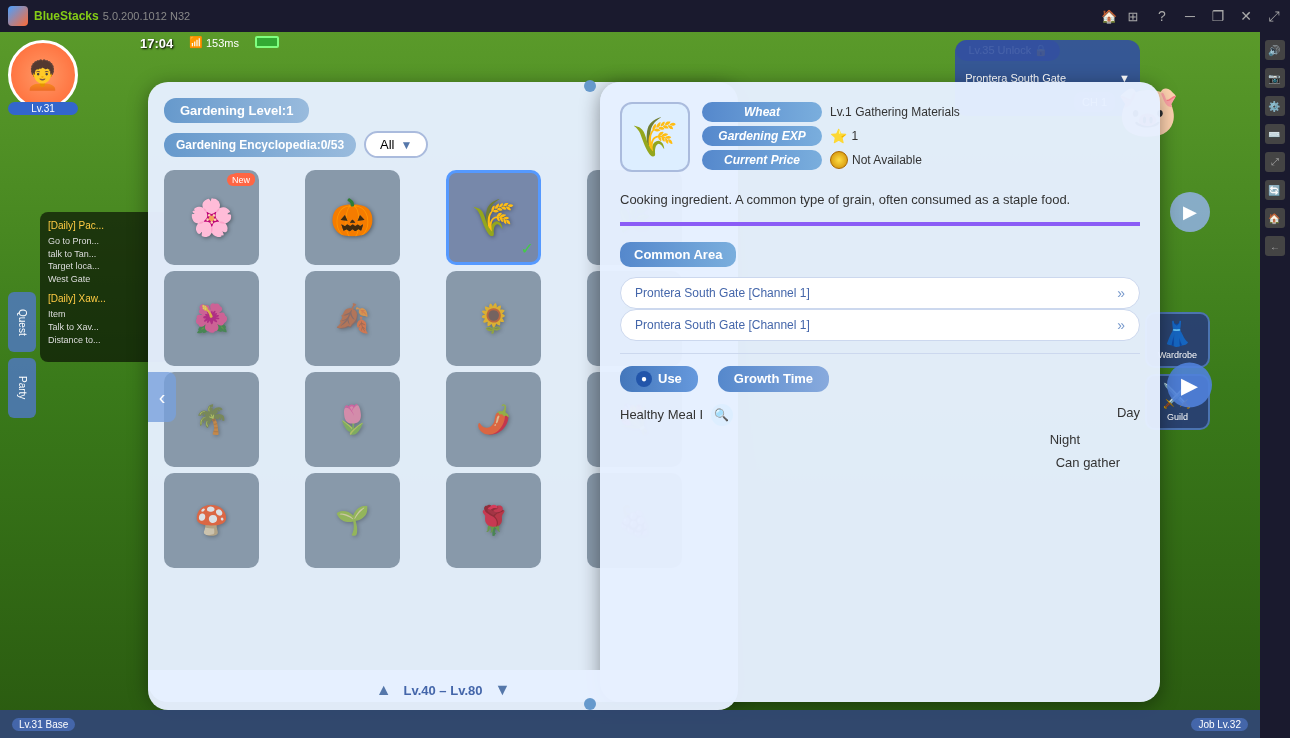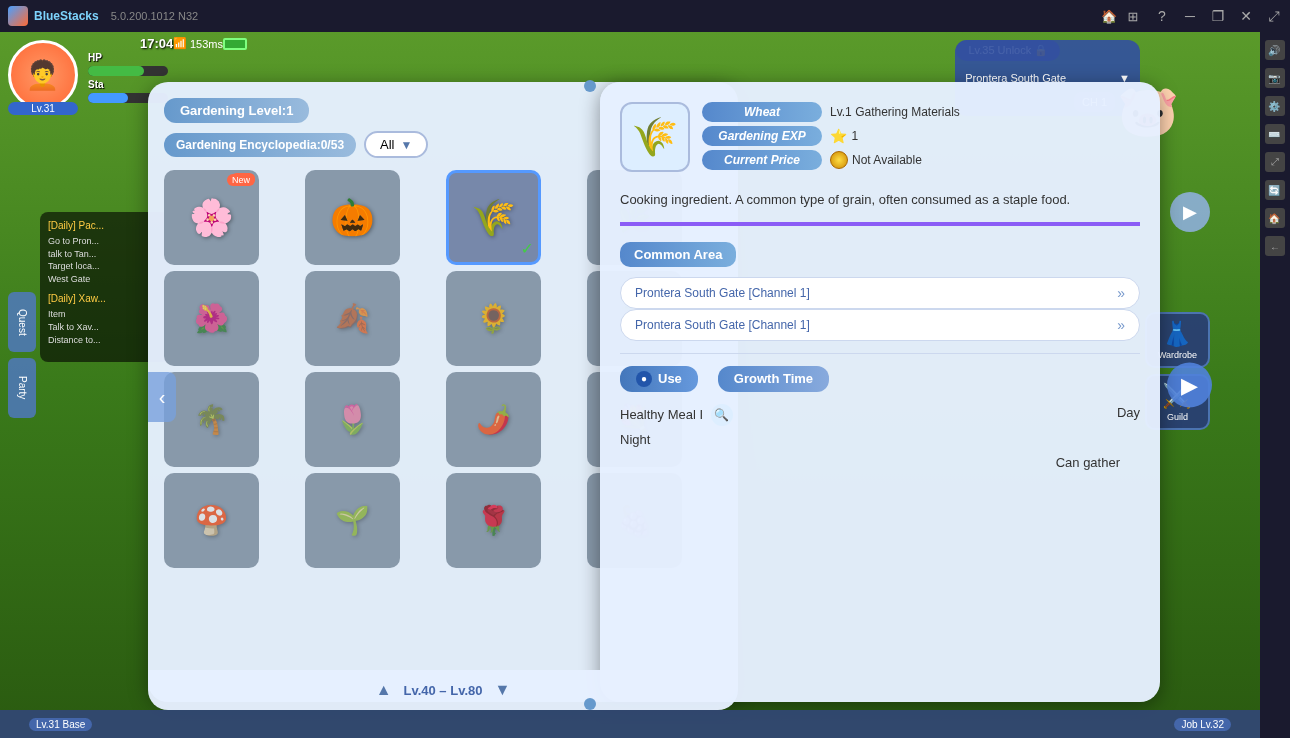--- a/index.html
+++ b/index.html
@@ -26,24 +26,24 @@
       z-index: 100;
     }
     .titlebar-logo {
       width: 20px;
       height: 20px;
       background: linear-gradient(135deg, #4a9fff, #ff6b35);
       border-radius: 4px;
       margin-right: 6px;
     }
     .titlebar-brand {
-      color: #7dd3fc;
+      color: #84cc16;
       font-size: 12px;
       font-weight: bold;
-      margin-right: 12px;
+      margin-right: 4px;
     }
     .titlebar-version {
       color: #888;
       font-size: 11px;
       flex: 1;
     }
     .titlebar-controls {
       display: flex;
       gap: 12px;
       align-items: center;
@@ -112,21 +112,22 @@
       font-size: 10px;
       cursor: pointer;
     }
 
     
     .top-bar {
       position: absolute;
       top: 4px;
       left: 140px;
       display: flex;
-      align-items: center;
+      align-items: flex-start;
+      gap: 16px;
       z-index: 20;
     }
     .time-display {
       color: white;
       font-size: 13px;
       font-weight: bold;
       text-shadow: 1px 1px 2px #000;
     }
     .signal-bar {
       color: white;
@@ -591,21 +592,21 @@
     
     .bottom-bar {
       position: absolute;
       bottom: 0;
       left: 0;
       width: 1260px;
       height: 28px;
       background: rgba(50, 70, 120, 0.9);
       display: flex;
       align-items: center;
-      padding: 0 29px;
+      padding: 0 12px;
       gap: 20px;
       z-index: 40;
     }
     .bottom-bar-item {
       color: #ddeeff;
       font-size: 11px;
       display: flex;
       align-items: center;
       gap: 4px;
     }
@@ -811,30 +812,20 @@
       <span>153ms</span>
     </div>
     <div class="battery-icon"></div>
   </div>
 
   <div class="player-area">
     <div class="player-avatar">🧑‍🦱</div>
     <div class="player-level">Lv.31</div>
   </div>
 
-  <div class="hp-area">
-    <div class="hp-label">HP</div>
-    <div class="hp-bar-bg">
-      <div class="hp-bar-fill" style="width:70%"></div>
-    </div>
-    <div class="hp-label">Sta</div>
-    <div class="hp-bar-bg">
-      <div class="hp-bar-fill" style="width:50%;background:#4499ff"></div>
-    </div>
-  </div>
 
   <div class="lv-unlock-btn">
     <span>Lv.35 Unlock 🔒</span>
   </div>
 
   <div class="location-btn">
     <span>Prontera South Gate</span>
     <span class="channel-btn">CH 1</span>
     <span>▼</span>
   </div>
@@ -993,21 +984,21 @@
 
     
     <div class="recipe-row">
       <span class="recipe-name">Healthy Meal I</span>
       <div class="recipe-search">🔍</div>
 
       <div style="margin-left:auto;display:flex;flex-direction:column;gap:4px;">
         <div class="growth-entry">Day</div>
       </div>
     </div>
-    <div style="display:flex;justify-content:flex-start;margin-top:3px;">
+    <div style="display:flex;justify-content:flex-end;margin-top:3px;">
       <div style="display:flex;flex-direction:column;gap:4px;margin-right:60px;">
         <div class="growth-entry">Night</div>
       </div>
     </div>
     <div style="display:flex;justify-content:flex-end;margin-top:4px;">
       <div style="margin-right:20px;">
         <div class="growth-entry">Can gather</div>
       </div>
     </div>
 

